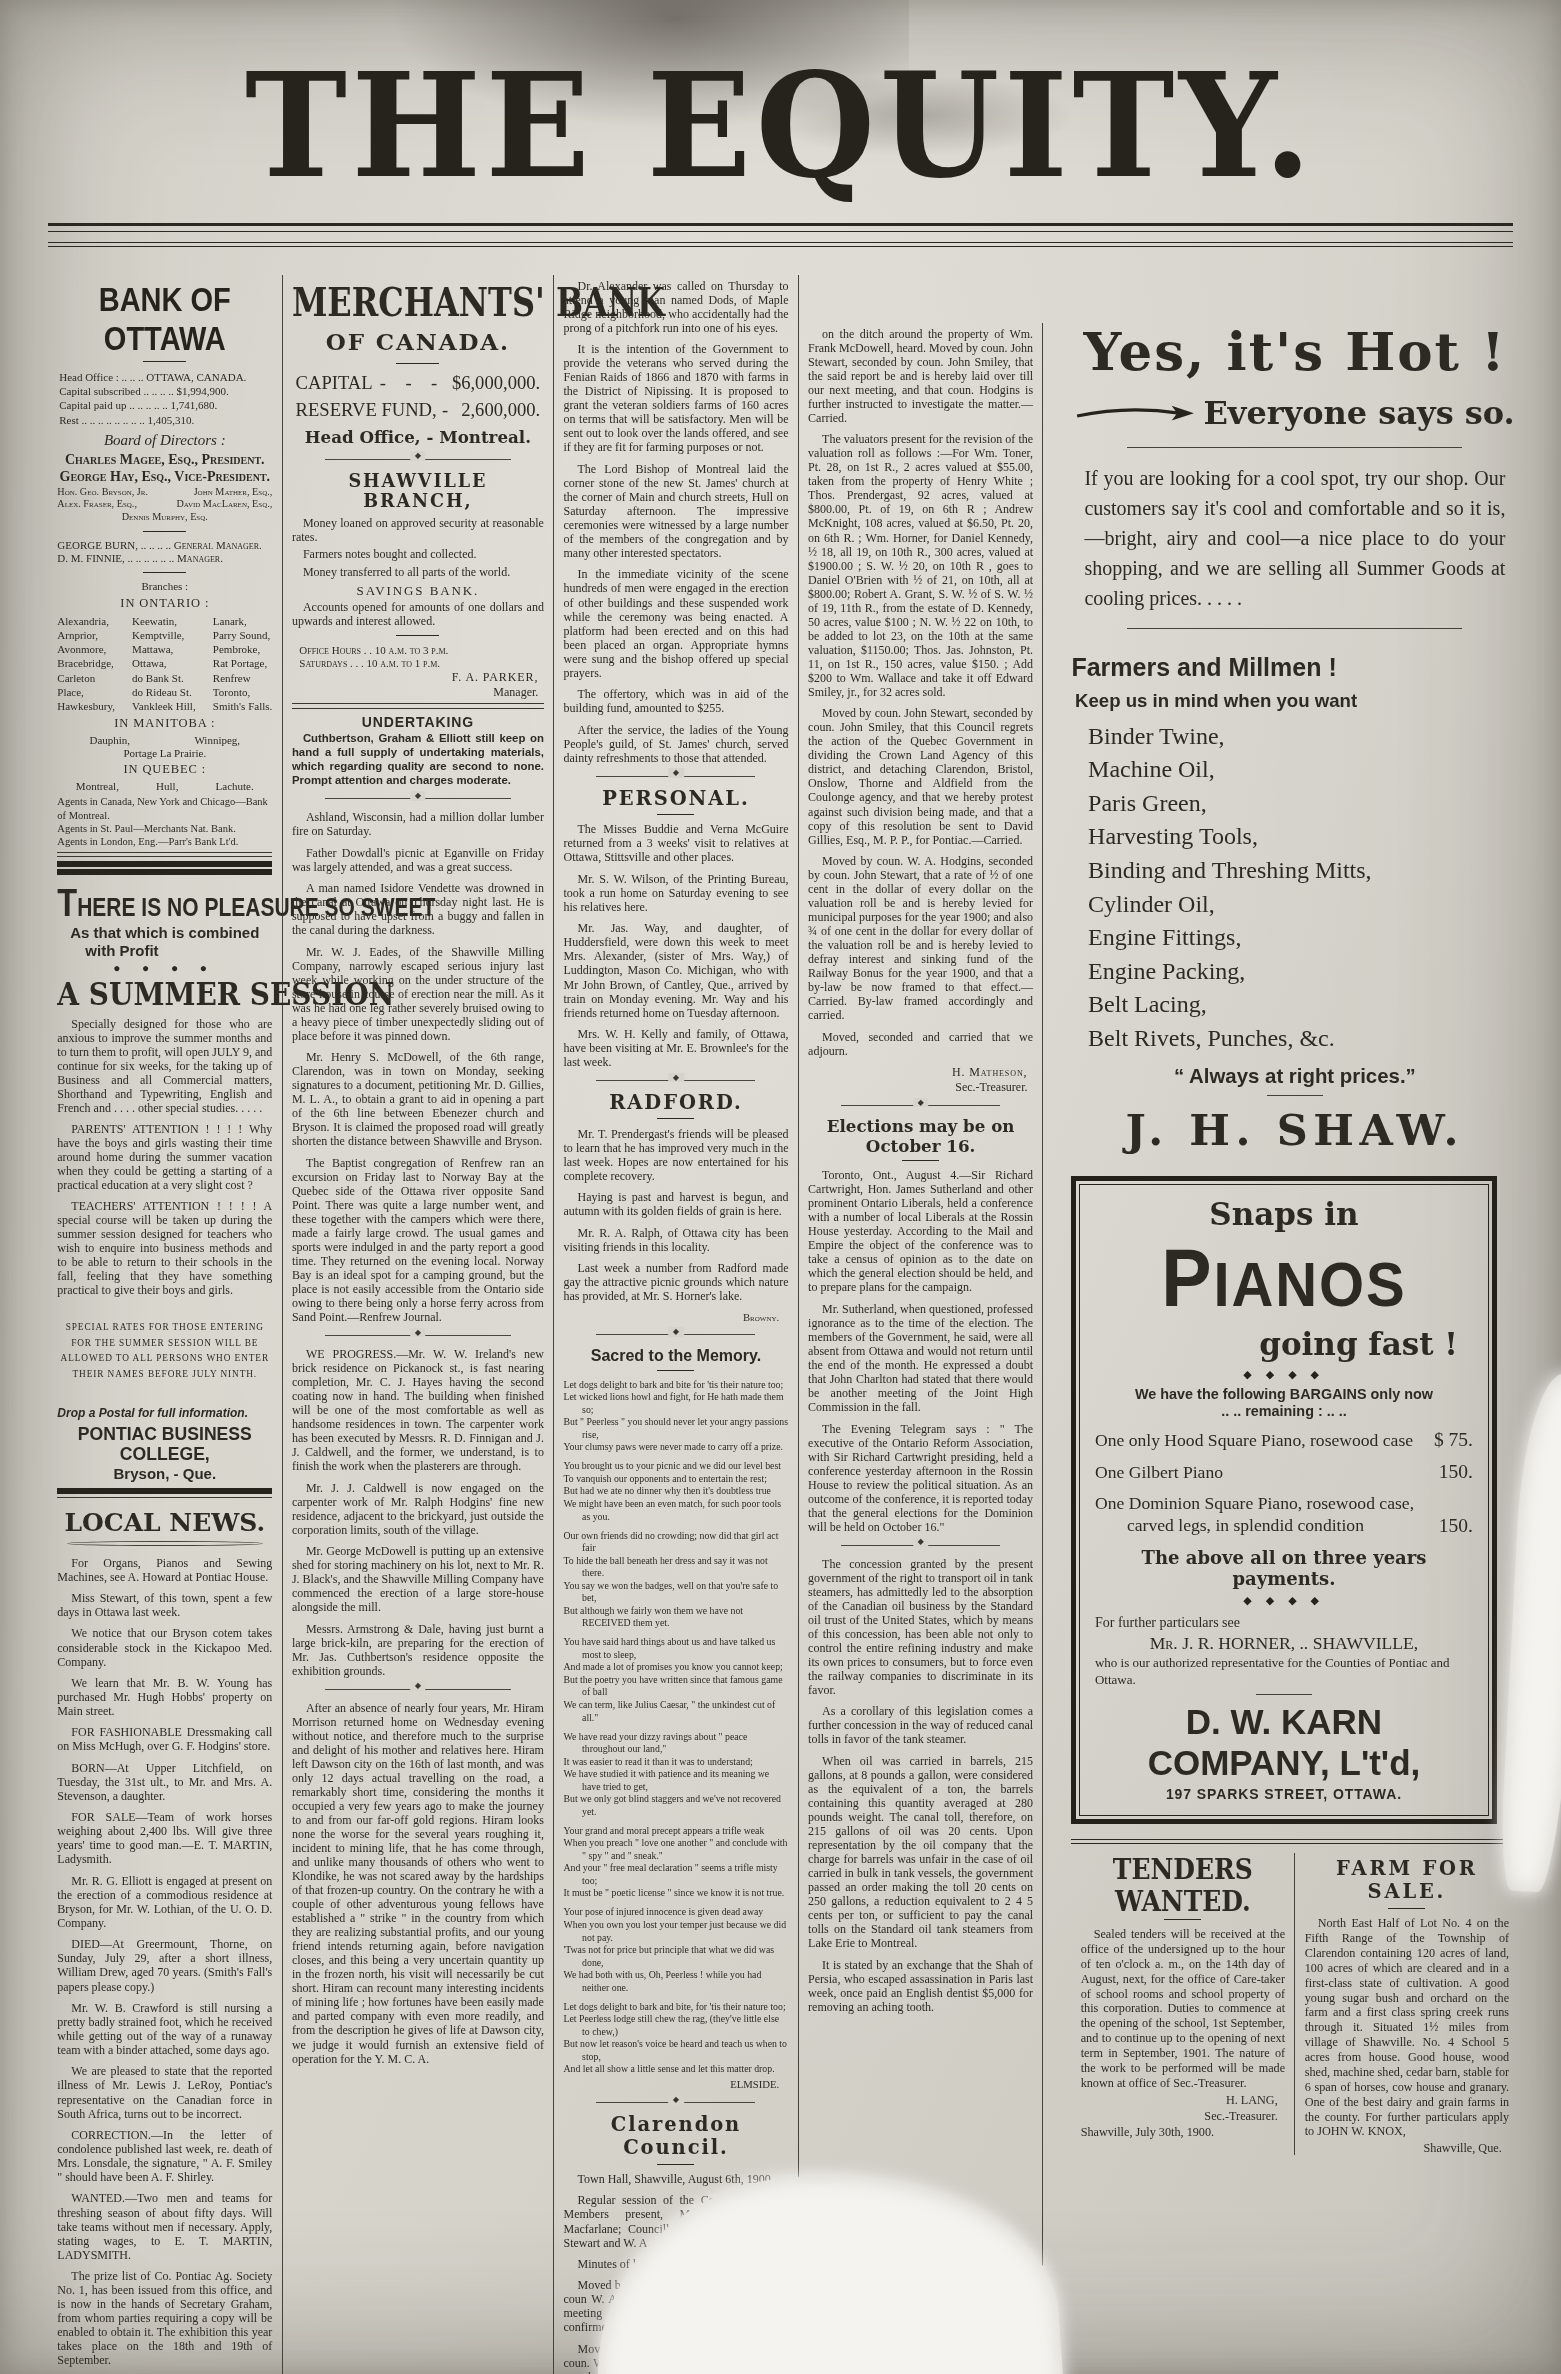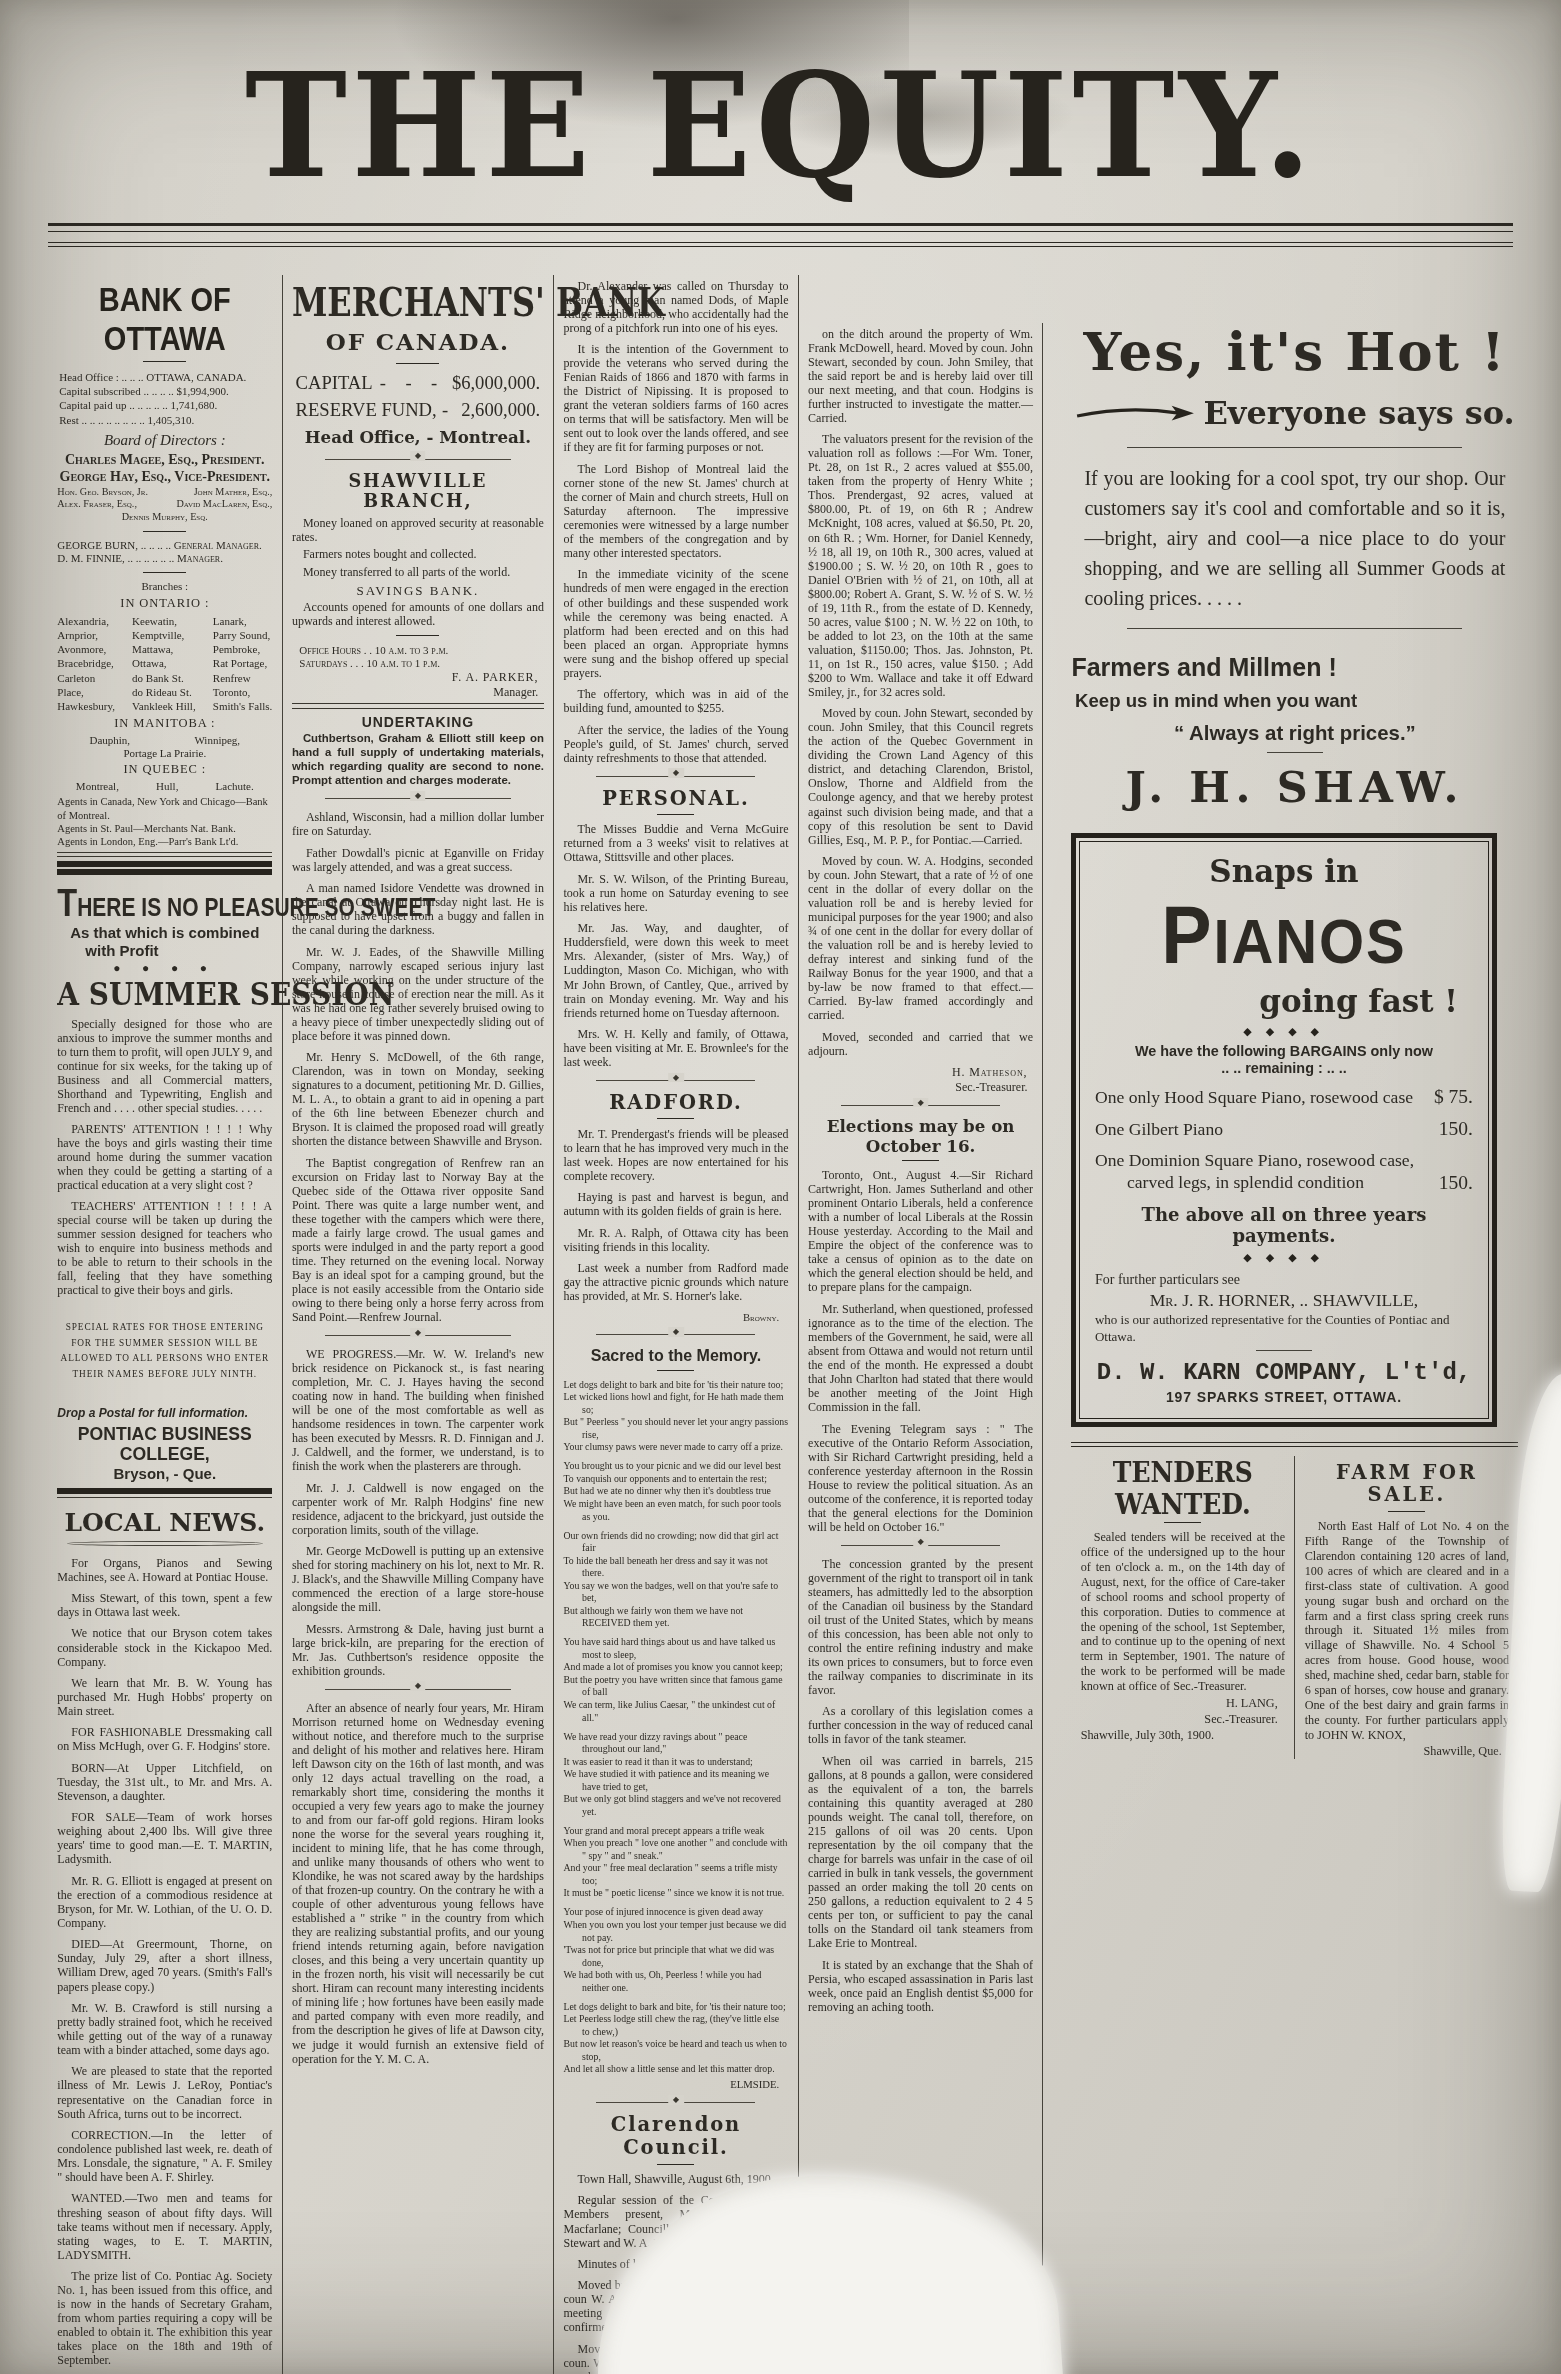--- a/index.html
+++ b/index.html
@@ -129,21 +129,21 @@
   .bargain-lead { font-family:"Liberation Sans", sans-serif; font-weight:700; font-size:14.4px; text-align:center; margin:1.9px 0 0; }
   .bargain-lead2 { font-family:"Liberation Sans", sans-serif; font-weight:700; font-size:14.4px; text-align:center; margin:0 0 9.3px; }
   .bargain { display:flex; align-items:flex-end; margin:0 0 9.3px; }
   .bargain .desc { flex:1; font-size:17.6px; line-height:1.25; text-align:left; padding-left:32px; text-indent:-32px; }
   .bargain .leader { width:13px; }
   .bargain .price { font-size:19.5px; white-space:nowrap; }
   .piano-note { font-family:"DejaVu Serif", serif; font-weight:bold; font-size:18px; text-align:center; margin:3.7px 0 1.9px; }
   .piano-see { font-size:14px; text-align:left; margin:7.4px 0 1.9px; }
   .piano-rep { font-variant:small-caps; font-size:17.6px; text-align:center; margin:0; }
   .piano-repnote { font-size:13px; line-height:1.25; text-align:left; margin:1.9px 0 5.6px; }
-  .karn { font-family:Liberation Mono, monospace; font-weight:700; font-size:24px; text-align:center; margin:7.4px 0 0; }
+  .karn { font-family:Liberation Sans, sans-serif; font-weight:700; font-size:35px; text-align:center; margin:7.4px 0 0; }
   .karn-addr { font-family:"Liberation Sans", sans-serif; font-weight:700; font-size:14px; text-align:center; letter-spacing:0.9px; margin:1.9px 0 3.7px; }
 
   .bottom-rule { border-top:1.9px solid #2b2822; border-bottom:0.9px solid #2b2822; height:2.8px; margin:15px 0 9.3px; }
   .bottom-two { display:flex; }
   .bt-col { flex:1; padding:0 9.3px; }
   .bt-col.first { border-right:1.3px solid #45423a; }
   .tenders-head { font-family:"DejaVu Serif", serif; font-weight:bold; font-size:25px; text-align:center; margin:3.7px 0 1.9px; transform:scaleY(1.1); }
   .farm-head { font-family:"DejaVu Serif", serif; font-weight:bold; font-size:19.5px; text-align:center; letter-spacing:2.8px; margin:5.6px 0 1.9px; }
   .bt-body { font-size:12.2px; line-height:1.22; text-indent:13px; margin:5.6px 0 0; }
   .bt-sig { text-align:right; font-size:12.2px; margin:1.9px 7.4px 0; }
@@ -556,20 +556,43 @@
           <span>Everyone says so.</span>
         </div>
         <div class="thin-long"></div>
         <p class="hot-body">If you are looking for a cool spot, try our shop.  Our customers say it's cool and comfortable and so it is,—bright, airy and cool—a nice place to do your shopping, and we are selling all Summer Goods at cooling prices.  .  .  .  .</p>
         <div class="thin-long"></div>
       </div>
 
       <div>
         <div class="shaw-head">Farmers and Millmen !</div>
         <div class="shaw-lead">Keep us in mind when you want</div>
+        <div class="shaw-items">
+
+            <p>Binder Twine,</p>
+
+            <p>Machine Oil,</p>
+
+            <p>Paris Green,</p>
+
+            <p>Harvesting Tools,</p>
+
+            <p>Binding and Threshing Mitts,</p>
+
+            <p>Cylinder Oil,</p>
+
+            <p>Engine Fittings,</p>
+
+            <p>Engine Packing,</p>
+
+            <p>Belt Lacing,</p>
+
+            <p>Belt Rivets, Punches, &amp;c.</p>
+
+        </div>
         <div class="shaw-tag">“ Always at right prices.”</div>
         <div class="tiny-rule"></div>
         <div class="shaw-sig">J. H. SHAW.</div>
       </div>
 
       <div class="piano-box">
         <div class="piano-lead">Snaps in</div>
         <div class="piano-title">PIANOS</div>
         <div class="piano-sub">going fast !</div>
         <div class="squiggle">◆ ◆ ◆ ◆</div>

